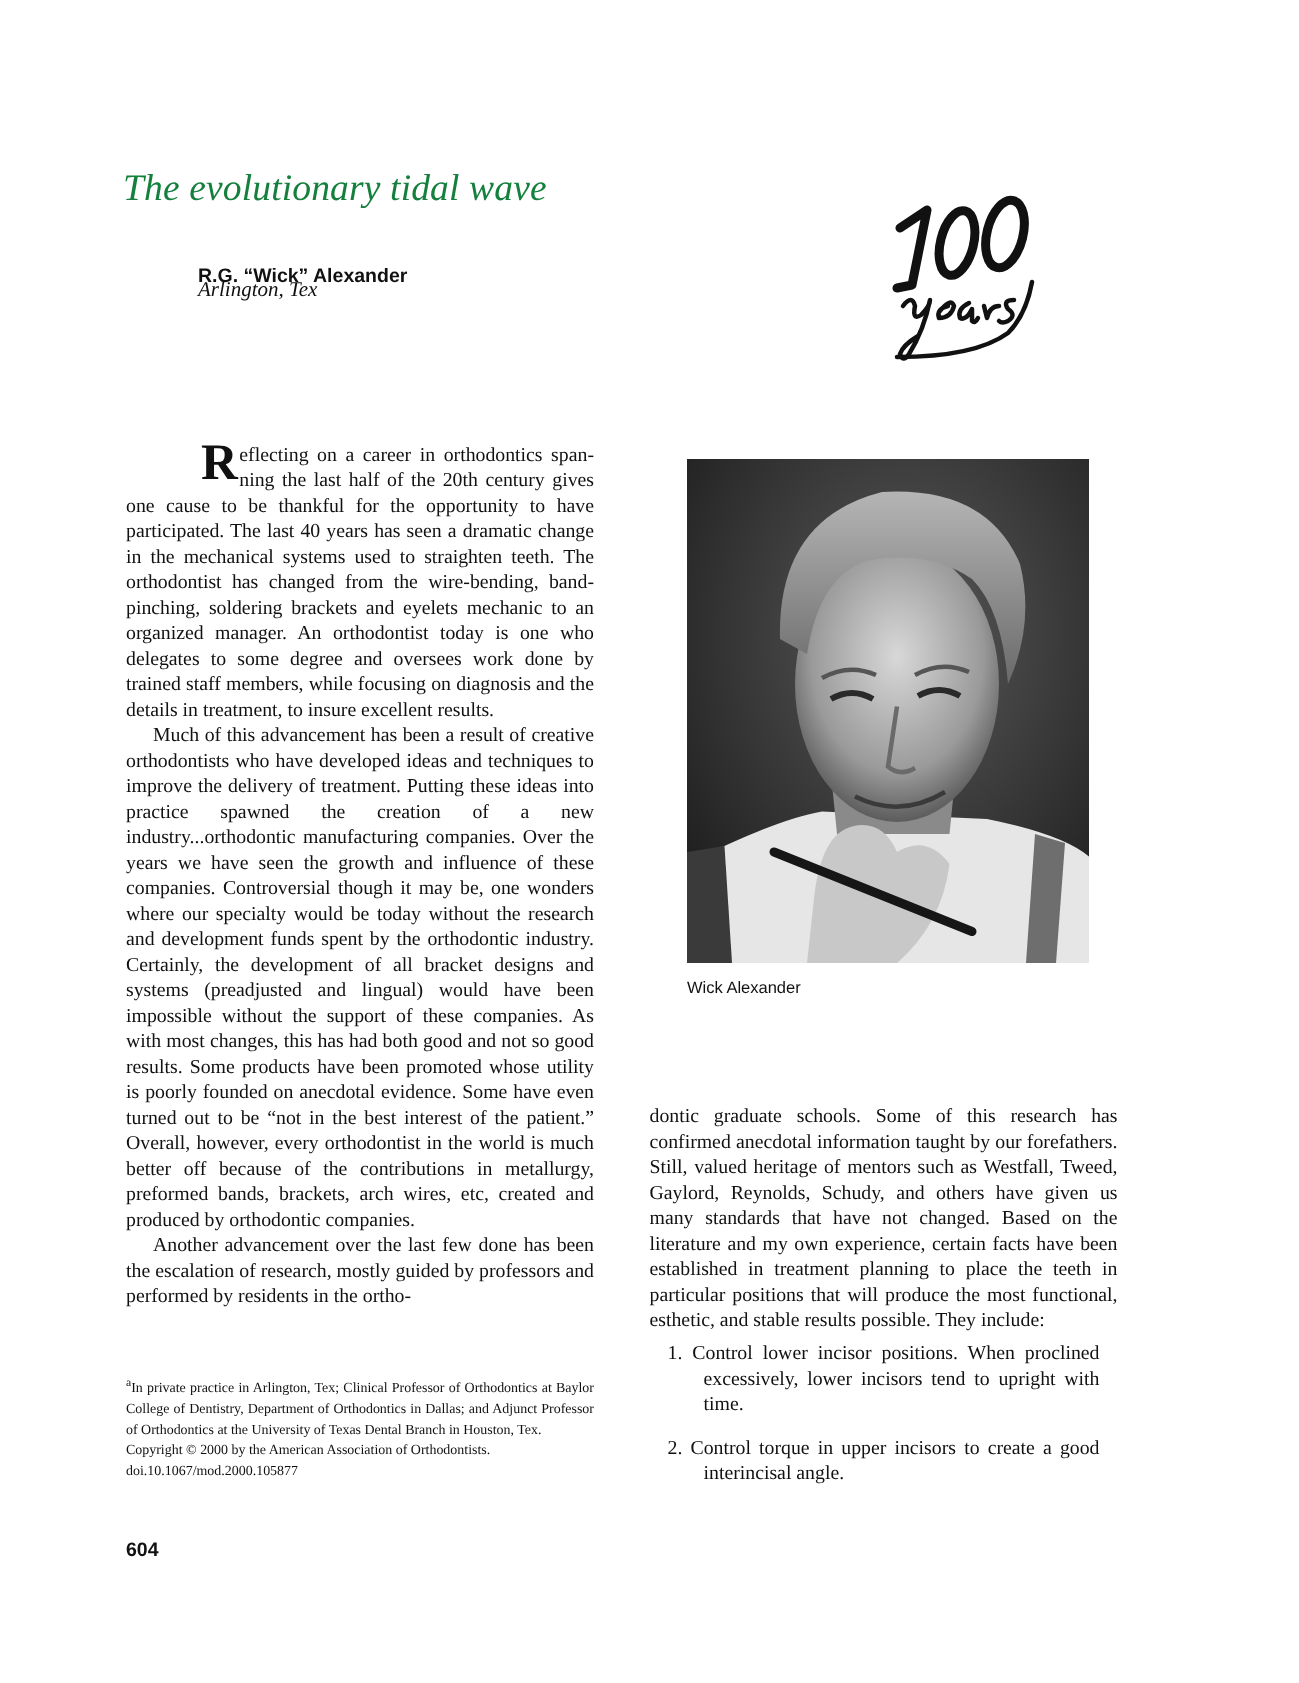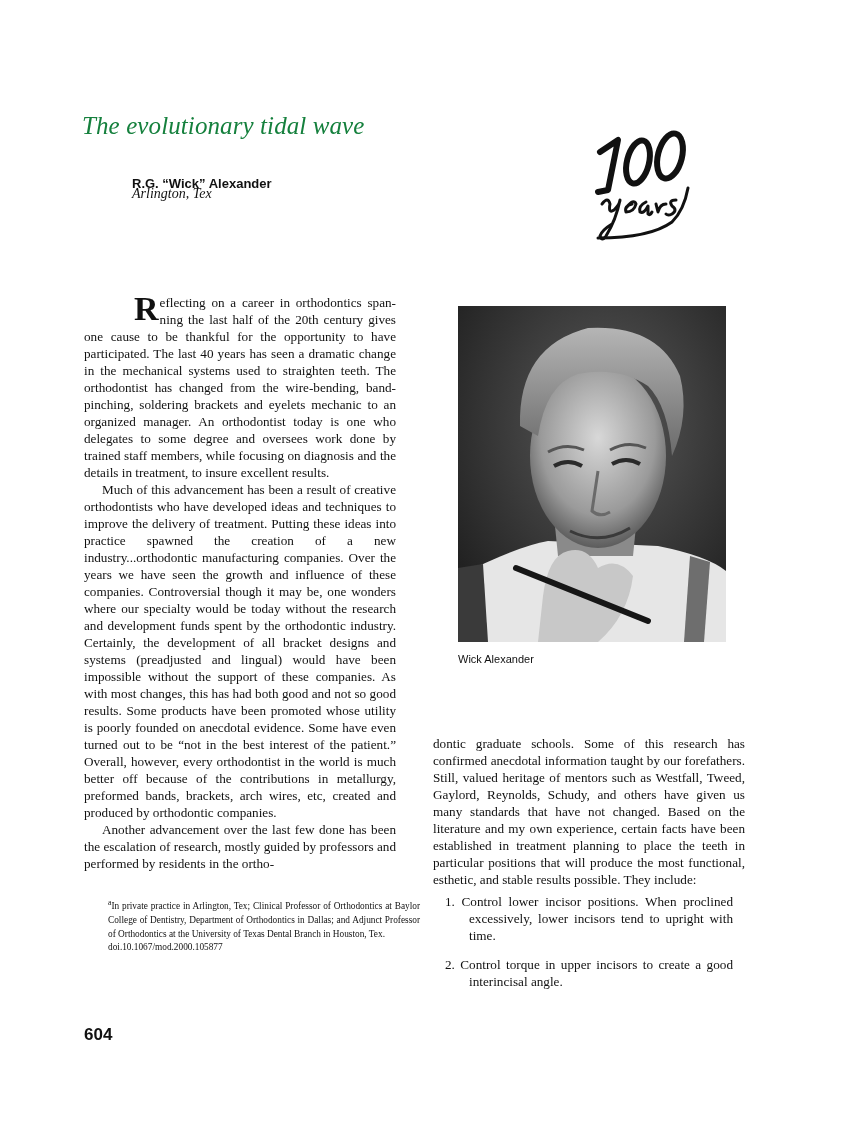--- a/index.html
+++ b/index.html
@@ -12,24 +12,24 @@
   .col { font-size: 13.2px; line-height: 17px; text-align: justify; hyphens: manual; }
   .col p { margin: 0; }
   .col p.indent { text-indent: 18px; }
   .col-left { left: 84px; top: 294px; width: 312px; }
   .dropcap { float: left; font-size: 34px; line-height: 26px; font-weight: bold; margin: 2px 1px 0 50px; padding: 0; }
   .photo { left: 458px; top: 306px; width: 268px; height: 336px; background: #2b2b2b; overflow: hidden; }
   .caption { left: 458px; top: 653px; width: 268px; font-family: "Liberation Sans", sans-serif; font-size: 11px; }
   .col-right { left: 433px; top: 695px; width: 312px; margin-top: 40px; }
   .list { left: 433px; top: 881px; width: 312px; font-size: 13.2px; line-height: 17px; }
   .list .item { margin: 12px; padding-left: 24px; text-indent: -24px; text-align: justify; }
-  .footnote { left: 84px; top: 896px; width: 312px; font-size: 9.3px; line-height: 13.7px; text-align: justify; margin-left: 24px; }
+  .footnote { left: 84px; top: 915px; width: 312px; font-size: 9.3px; line-height: 13.7px; text-align: justify; }
   .footnote p { margin: 0; }
   .footnote .bold { font-weight: bold; font-family: "Liberation Sans", sans-serif; }
-  .pagenum { left: 84px; top: 1025px; font-size: 17px; font-weight: bold; font-family: "Liberation Sans", sans-serif; }
+  .pagenum { left: 84px; top: 1025px; font-size: 13px; font-weight: bold; font-family: "Liberation Sans", sans-serif; }
 </style>
 </head>
 <body>
 
 <div class="abs title">The evolutionary tidal wave</div>
 <div class="abs author"><span>R.G. “Wick” Alexander</span></div>
 <div class="abs affil">Arlington, Tex</div>
 
 <div class="abs logo">
   <svg width="115" height="125" viewBox="0 0 115 125">
@@ -108,16 +108,17 @@
   <p>dontic graduate schools. Some of this research has confirmed anecdotal information taught by our fore­fathers. Still, valued heritage of mentors such as Westfall, Tweed, Gaylord, Reynolds, Schudy, and others have given us many standards that have not changed. Based on the literature and my own experi­ence, certain facts have been established in treatment planning to place the teeth in particular positions that will produce the most functional, esthetic, and stable results possible. They include:</p>
 </div>
 
 <div class="abs list">
   <p class="item">1. Control lower incisor positions. When proclined exces­sively, lower incisors tend to upright with time.</p>
   <p class="item">2. Control torque in upper incisors to create a good interincisal angle.</p>
 </div>
 
 <div class="abs footnote">
   <p><sup>a</sup><span>In private practice in Arlington, Tex; Clinical Professor of Orthodontics at Baylor College of Dentistry, Department of Orthodontics in Dallas; and Adjunct Professor of Orthodontics at the University of Texas Dental Branch in Houston, Tex.</span></p>
+  <p>Copyright © 2000 by the American Association of Orthodontists.</p>
   <p>doi.10.1067/mod.2000.105877</p>
 </div>
 
 <div class="abs pagenum">604</div>
 
 </body></html>

